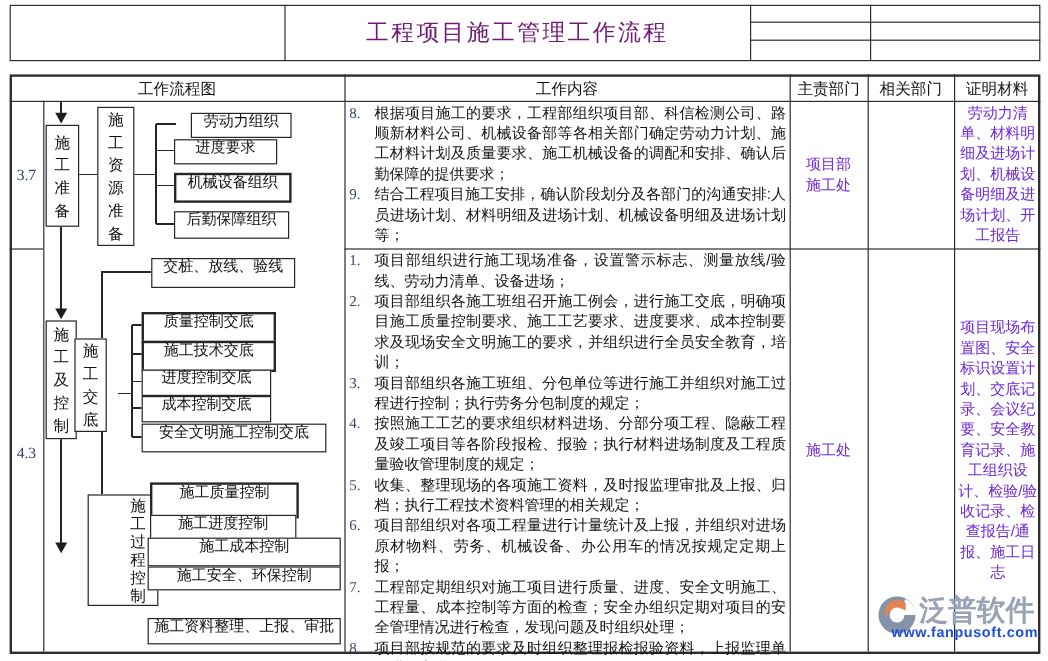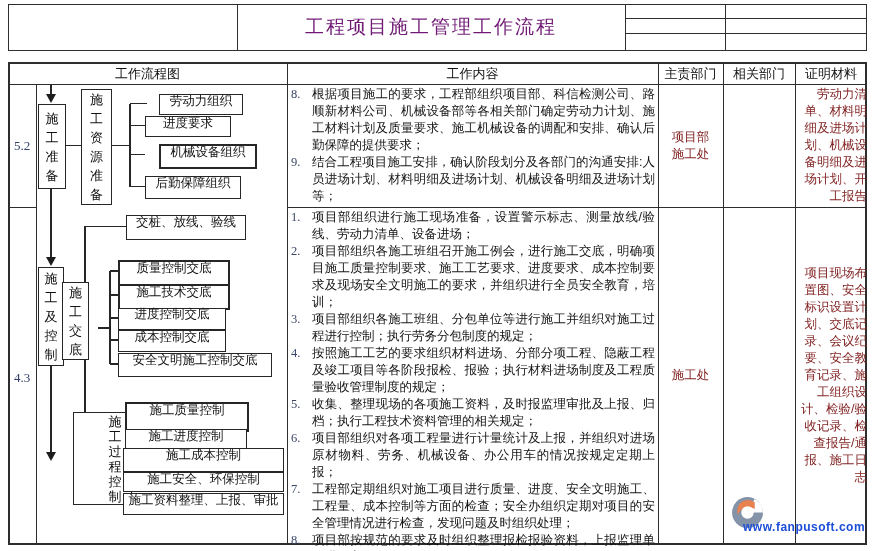--- a/index.html
+++ b/index.html
@@ -15,21 +15,21 @@
          font-size:19px;letter-spacing:2px;color:#701a75;}
   .rowid{position:absolute;left:8px;width:28px;text-align:center;
          font-family:"Liberation Serif","DejaVu Serif",serif;
          font-size:13px;color:#33406b;}
   .content-cell{position:absolute;font-size:12.5px;line-height:17px;color:#141414;}
   .item{display:flex;}
   .inum{width:21px;flex:none;font-family:"Liberation Serif","DejaVu Serif",serif;
         color:#3a4668;}
   .itxt{flex:1;text-align:justify;}
   .center-cell{position:absolute;display:flex;align-items:center;justify-content:center;
-               text-align:right;font-size:12.5px;line-height:17px;color:#7f1d1d;
+               text-align:center;font-size:12.5px;line-height:17px;color:#6d28d9;
                white-space:pre-line;}
   .fbox{position:absolute;border:1px solid #262626;background:#fff;
         display:flex;justify-content:center;
         font-size:12.5px;line-height:13px;color:#111;}
   .fbox.thick{border-width:2px;}
   .vbox span{display:block;width:14px;word-break:break-all;
              text-align:center;line-height:19px;font-size:13px;margin:auto;}
   .vbox.tight span{line-height:15px;}
   #flow-svg{position:absolute;left:0;top:0;pointer-events:none;}
   .logo{position:absolute;left:731px;top:495px;width:140px;height:42px;}
@@ -58,21 +58,21 @@
 <div class="vline" style="left:658px;top:62px;height:481px;"></div>
 <div class="vline" style="left:723px;top:62px;height:481px;"></div>
 <div class="vline" style="left:795px;top:62px;height:481px;"></div>
 
 <div class="hdr-label" style="left:8px;width:279px;">工作流程图</div>
 <div class="hdr-label" style="left:287px;width:371px;text-align:center;">工作内容</div>
 <div class="hdr-label" style="left:658px;width:65px;">主责部门</div>
 <div class="hdr-label" style="left:723px;width:72px;">相关部门</div>
 <div class="hdr-label" style="left:795px;width:72px;">证明材料</div>
 
-<div class="rowid" style="top:138px;">5.2</div>
+<div class="rowid" style="top:138px;">3.7</div>
 <div class="rowid" style="top:370px;">4.3</div>
 
 <svg id="flow-svg" width="873" height="551" viewBox="0 0 873 551">
   <g stroke="#262626" stroke-width="1.2" fill="none" shape-rendering="crispEdges">
     <line x1="51" y1="85" x2="51" y2="95"></line>
     <line x1="64" y1="145.5" x2="81" y2="145.5"></line>
     <line x1="110" y1="145.5" x2="130.5" y2="145.5"></line>
     <line x1="130" y1="103.5" x2="130" y2="186.5"></line>
     <line x1="130" y1="103.5" x2="147" y2="103.5"></line>
     <line x1="130" y1="125.5" x2="145" y2="125.5"></line>
@@ -107,21 +107,21 @@
 </svg>
 
 <div class="fbox vbox" style="left:38px;top:104px;width:26px;height:83px;">
     <span>施工准备</span>
   </div>
 <div class="fbox vbox" style="left:81px;top:89px;width:29px;height:114px;">
     <span>施工资源准备</span>
   </div>
 <div class="fbox" style="left:147px;top:94px;width:82px;height:19px;margin-left:12px;">劳动力组织</div>
 <div class="fbox" style="left:145px;top:116px;width:84px;height:19px;">进度要求</div>
-<div class="fbox thick" style="left:145px;top:144px;width:94px;height:21px;margin-left:14px;">机械设备组织</div>
+<div class="fbox thick" style="left:145px;top:144px;width:94px;height:21px;">机械设备组织</div>
 <div class="fbox" style="left:145px;top:176px;width:94px;height:21px;">后勤保障组织</div>
 
 <div class="fbox vbox" style="left:38px;top:267px;width:24px;height:97px;">
     <span>施工及控制</span>
   </div>
 <div class="fbox" style="left:126px;top:215px;width:118px;height:23px;">交桩、放线、验线</div>
 <div class="fbox vbox" style="left:62px;top:282px;width:25px;height:76px;">
     <span>施工交底</span>
   </div>
 <div class="fbox thick" style="left:118px;top:260px;width:108px;height:22px;">质量控制交底</div>
@@ -129,21 +129,21 @@
 <div class="fbox" style="left:118px;top:308px;width:106px;height:20px;font-family:Liberation Mono, monospace;">进度控制交底</div>
 <div class="fbox" style="left:118px;top:330px;width:106px;height:20px;">成本控制交底</div>
 <div class="fbox" style="left:118px;top:353px;width:152px;height:22px;">安全文明施工控制交底</div>
 <div class="fbox vbox tight" style="left:73px;top:412px;width:32px;height:91px;padding-left:25px;">
     <span>施工过程控制</span>
   </div>
 <div class="fbox thick" style="left:125px;top:402px;width:120px;height:26px;">施工质量控制</div>
 <div class="fbox" style="left:125px;top:429px;width:120px;height:19px;">施工进度控制</div>
 <div class="fbox" style="left:123px;top:448px;width:159px;height:22px;">施工成本控制</div>
 <div class="fbox" style="left:123px;top:472px;width:159px;height:18px;">施工安全、环保控制</div>
-<div class="fbox" style="left:123px;top:493px;width:159px;height:20px;">施工资料整理、上报、审批</div>
+<div class="fbox" style="left:123px;top:515px;width:159px;height:20px;">施工资料整理、上报、审批</div>
 
 <div class="content-cell" style="left:291px;top:86px;width:364px;">
   <div class="item">
       <span class="inum">8.</span>
       <span class="itxt">根据项目施工的要求，工程部组织项目部、科信检测公司、路顺新材料公司、机械设备部等各相关部门确定劳动力计划、施工材料计划及质量要求、施工机械设备的调配和安排、确认后勤保障的提供要求；</span>
     </div>
   <div class="item">
       <span class="inum">9.</span>
       <span class="itxt">结合工程项目施工安排，确认阶段划分及各部门的沟通安排:人员进场计划、材料明细及进场计划、机械设备明细及进场计划等；</span>
     </div>
@@ -192,14 +192,15 @@
 <div class="center-cell" style="left:796px;top:85px;width:71px;height:121px;">劳动力清单、材料明细及进场计划、机械设备明细及进场计划、开工报告</div>
 <div class="center-cell" style="left:796px;top:208px;width:71px;height:334px;">项目现场布置图、安全标识设置计划、交底记录、会议纪要、安全教育记录、施工组织设计、检验/验收记录、检查报告/通报、施工日志</div>
 
 <div class="logo">
   <svg width="33" height="33" viewBox="0 0 32 32" style="position:absolute;left:0;top:1px;">
     <circle cx="16" cy="16" r="15" fill="#8593a9"></circle>
     <path d="M16 16 L31 16 A15 15 0 0 0 23 3 Z" fill="#ffffff"></path>
     <path d="M23 6 C13 0 4 8 6.5 18 C11 10 17 9 23 12.5 Z" fill="#e88150"></path>
     <circle cx="16" cy="16" r="6" fill="#ffffff"></circle>
   </svg>
+  <div class="logo-name">泛普软件</div>
   <div class="logo-url">www.fanpusoft.com</div>
 </div>
 
 </body></html>

